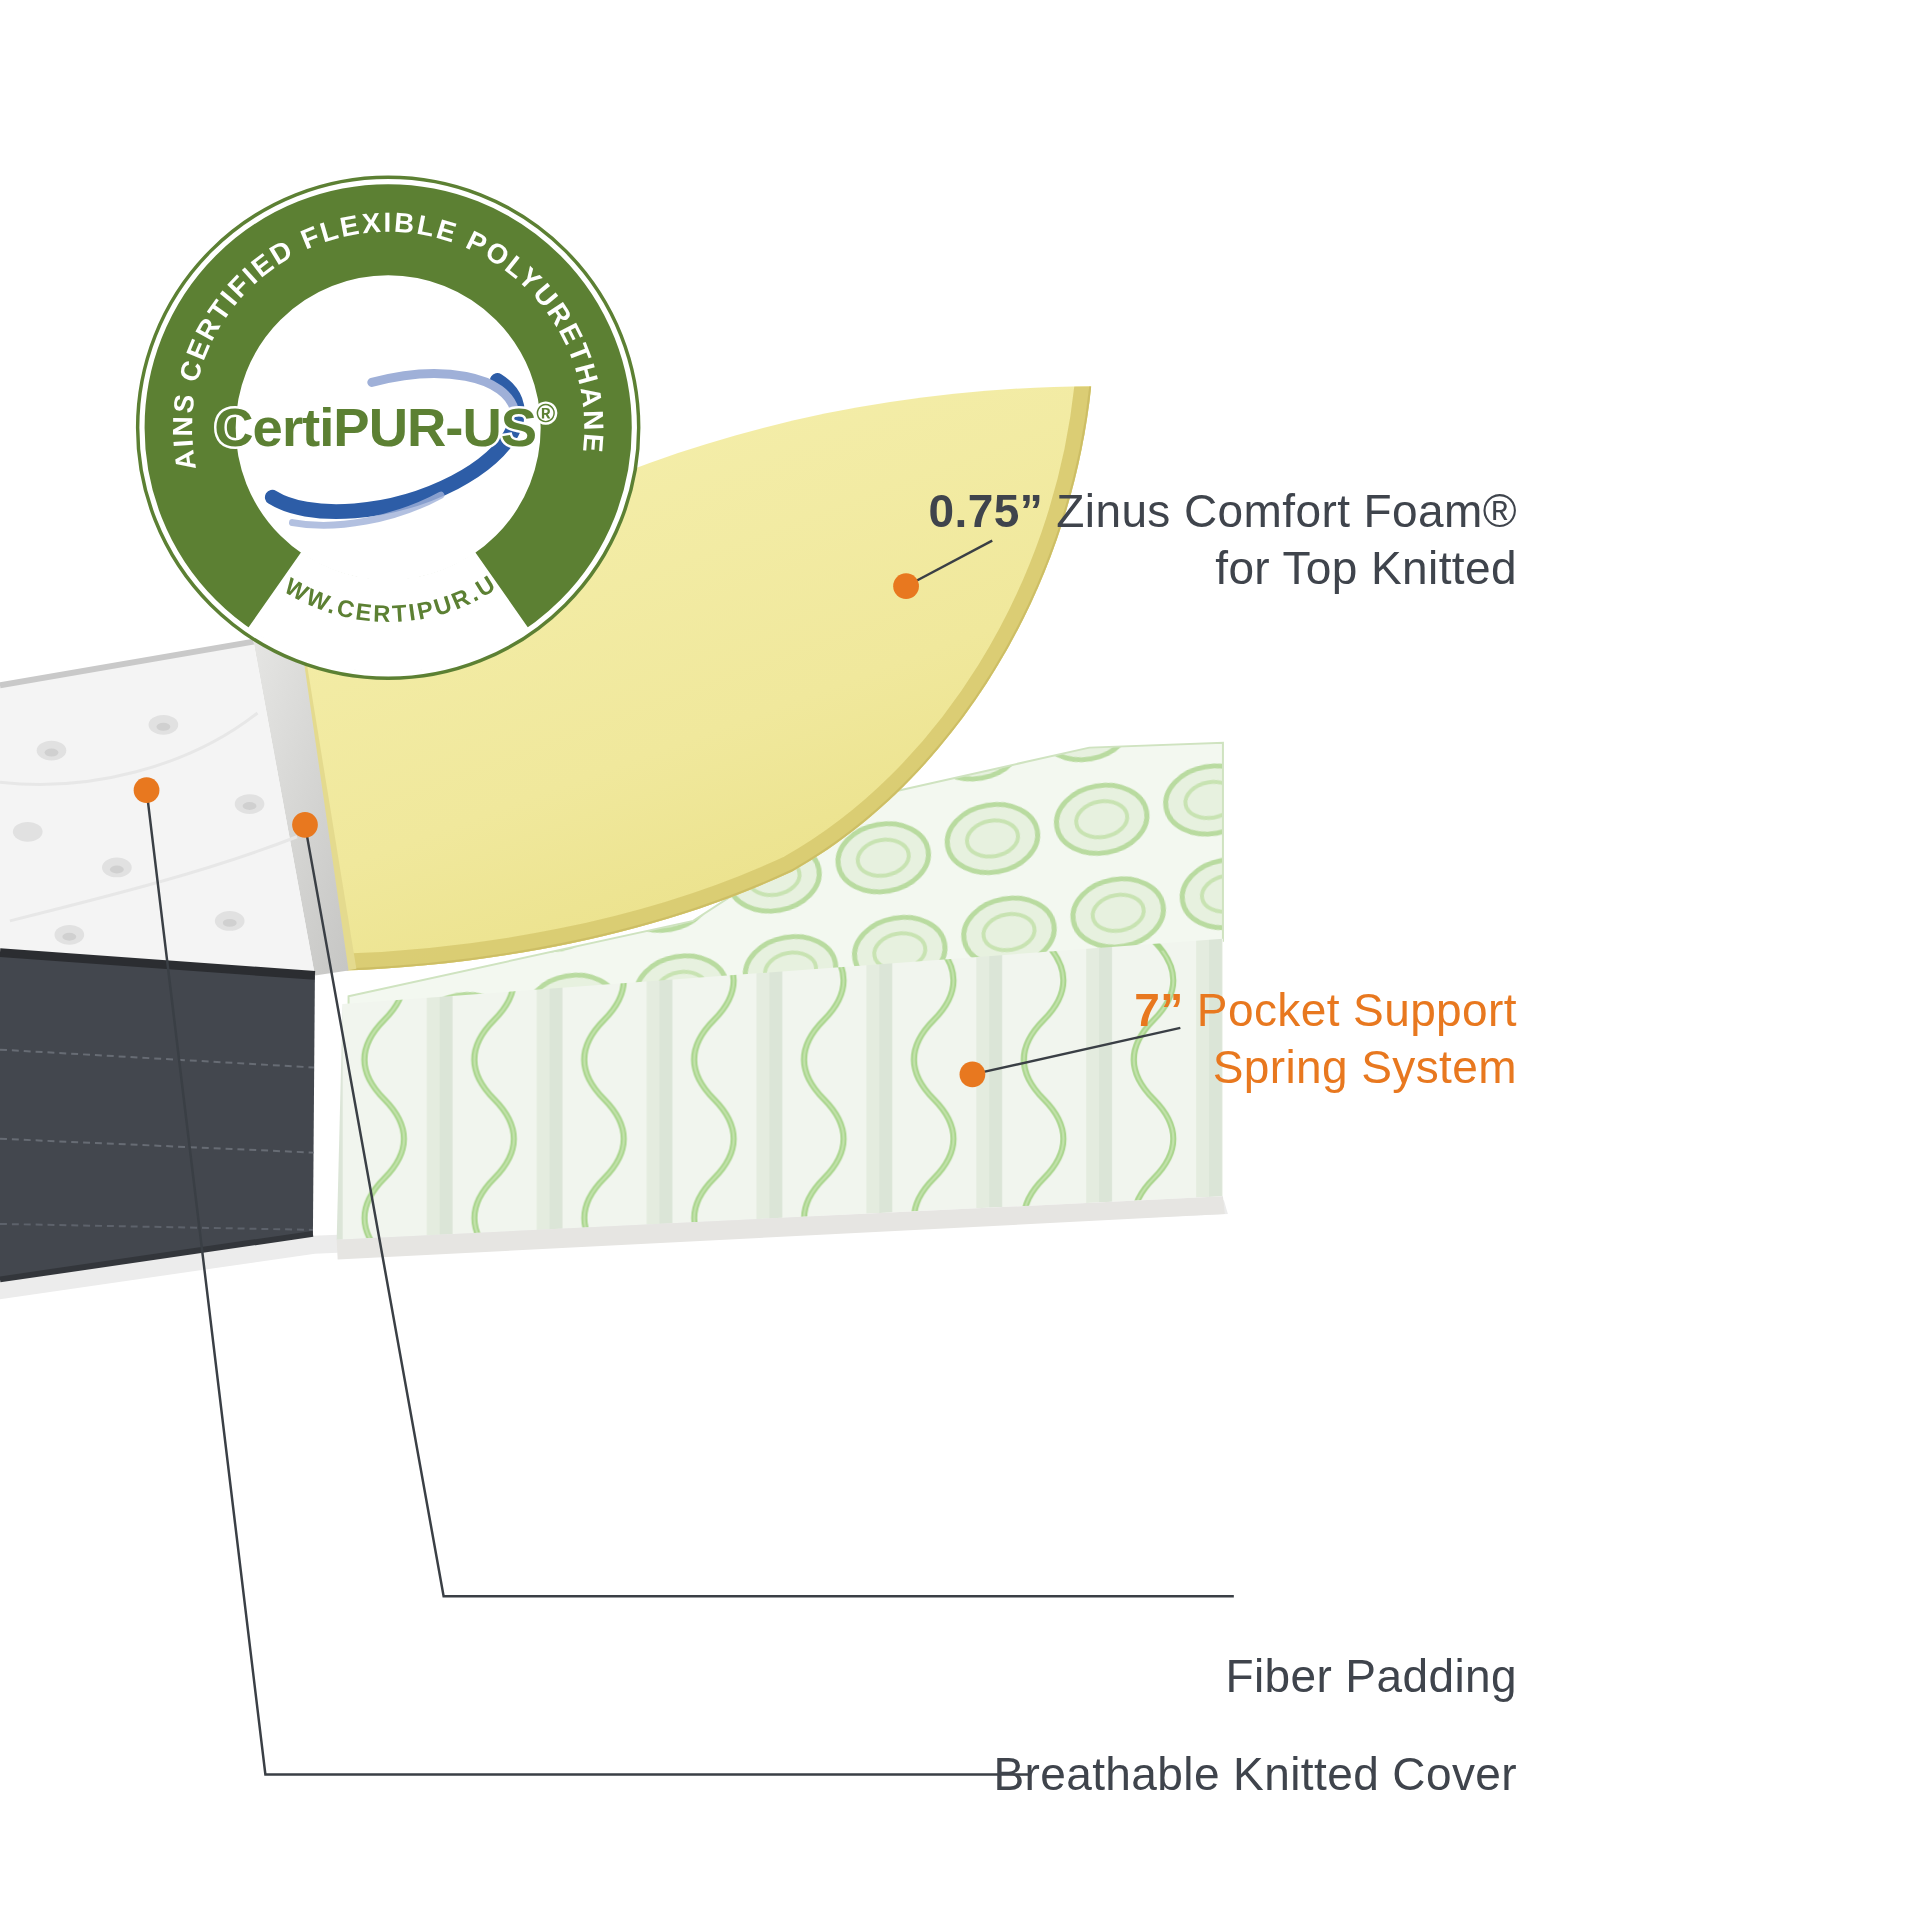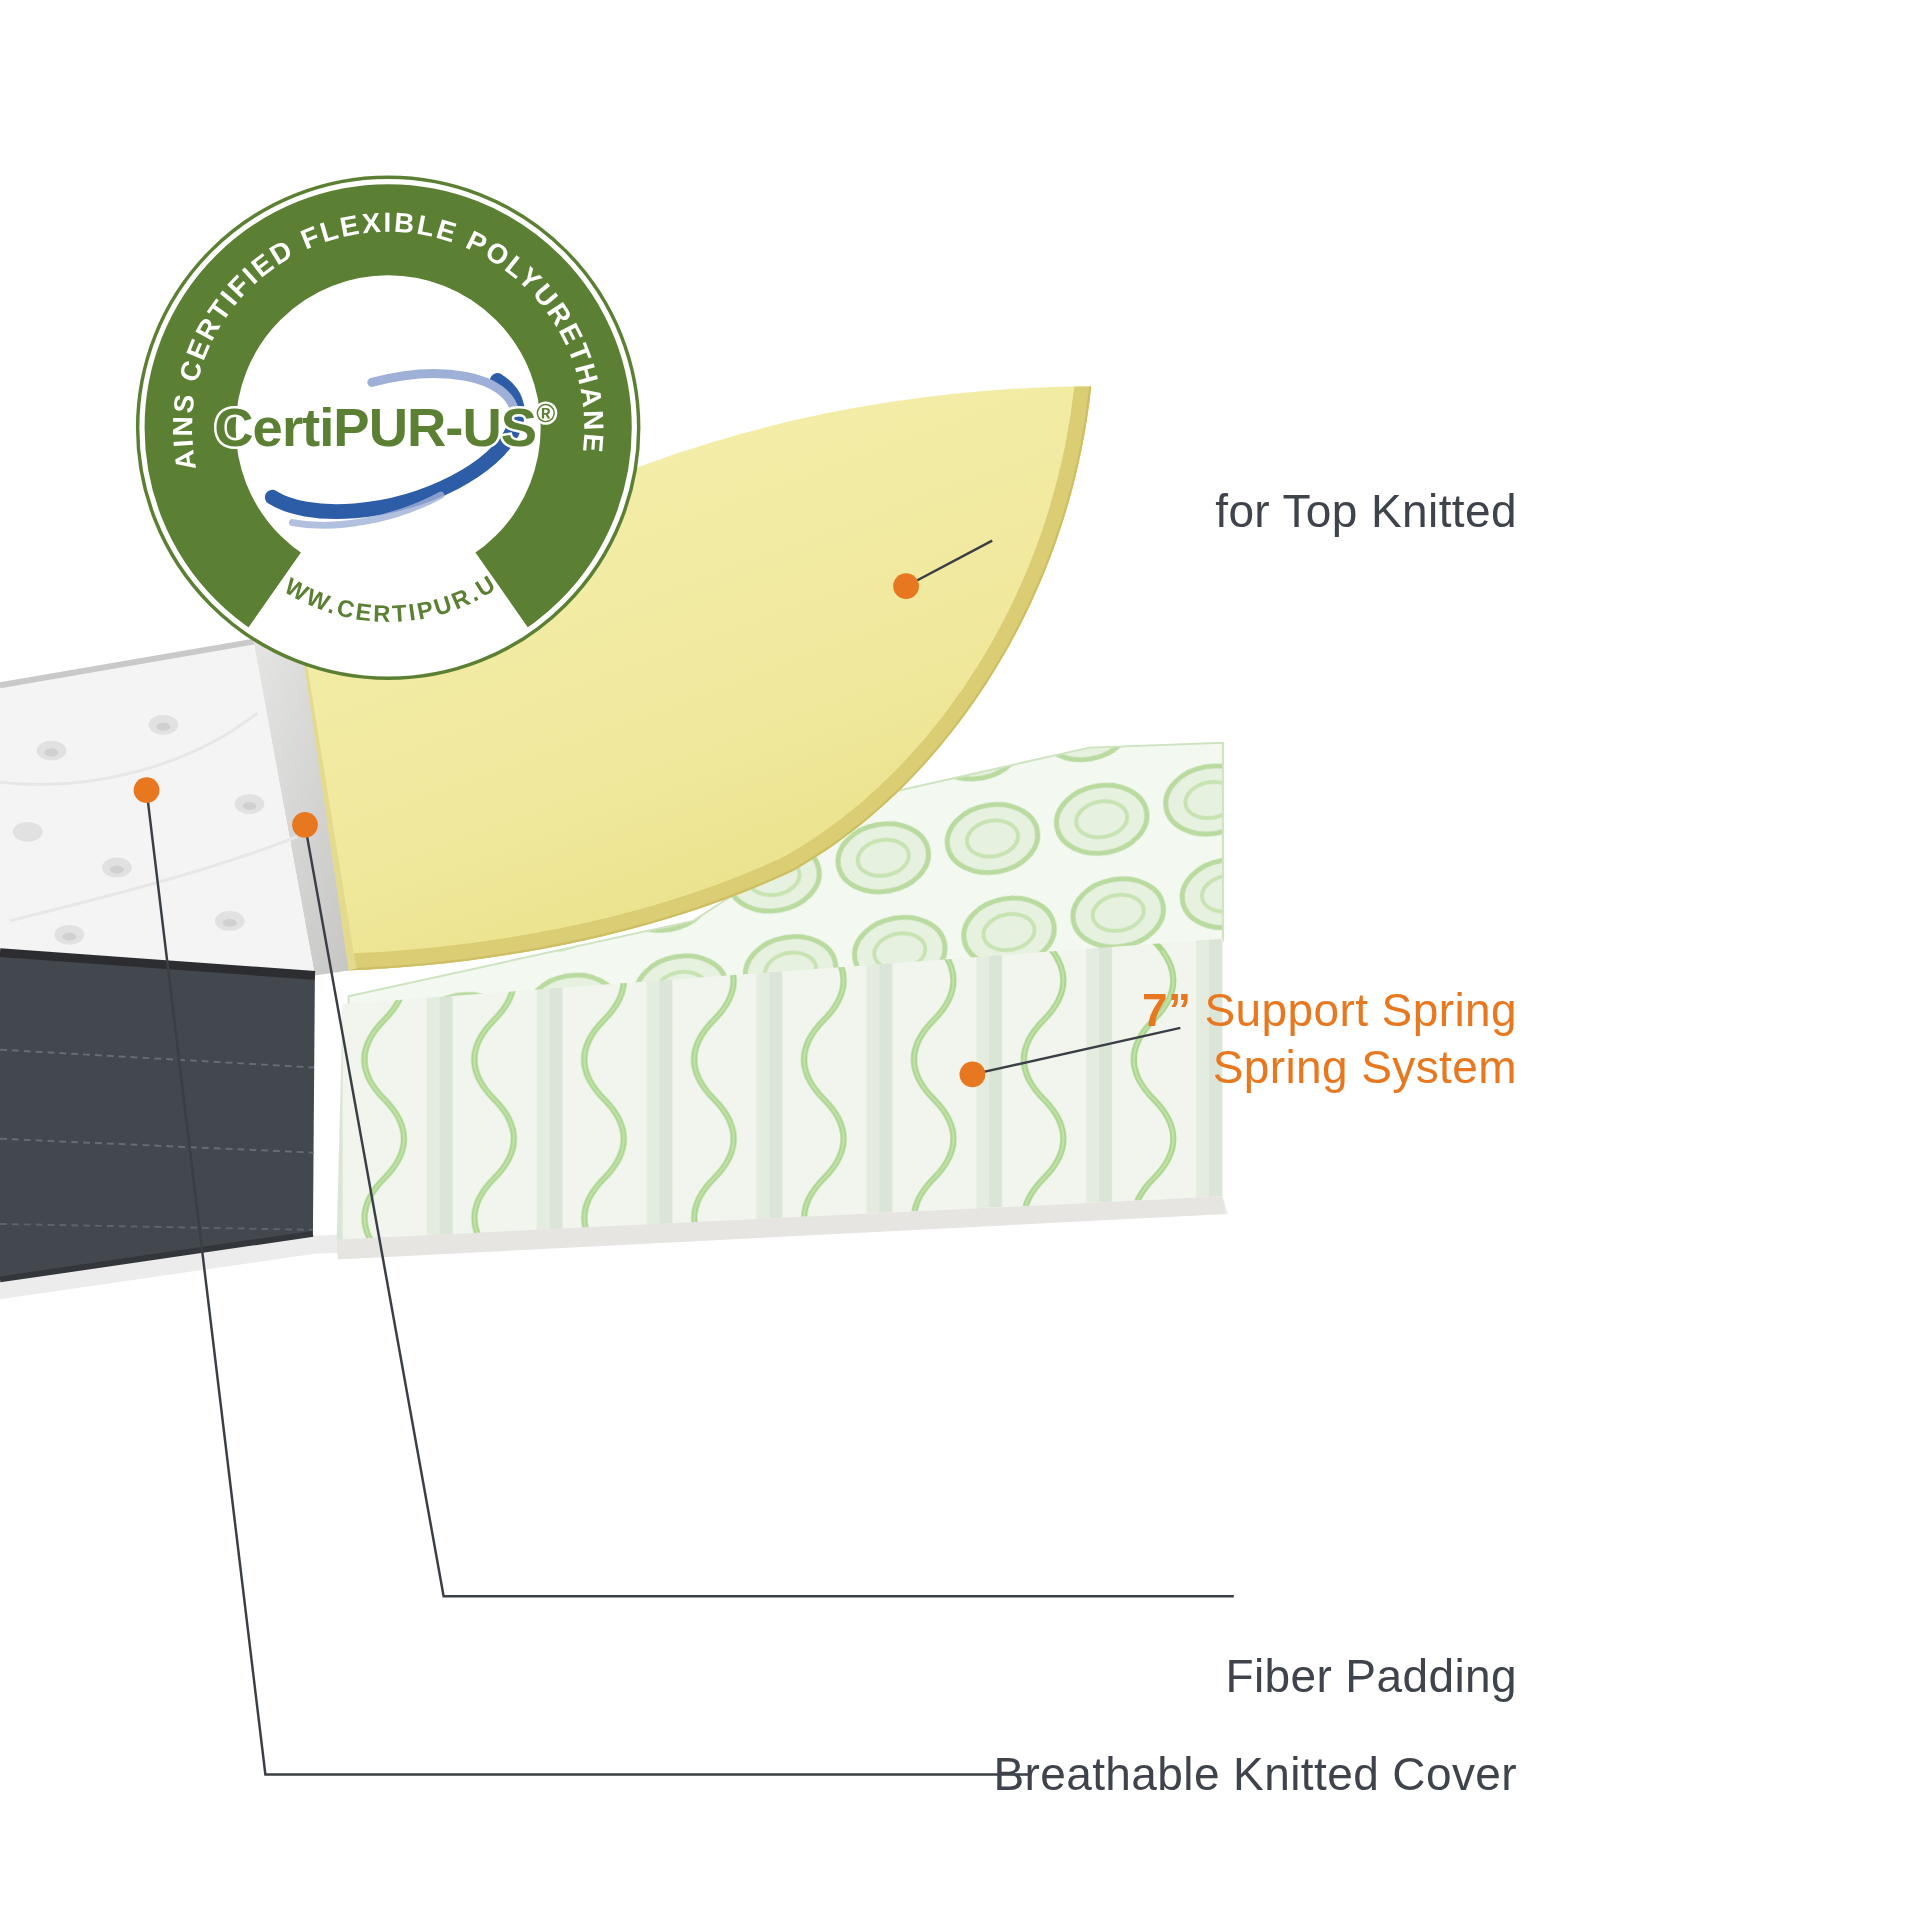--- a/index.html
+++ b/index.html
@@ -143,25 +143,26 @@
       <g transform="rotate(-15 392 448)" fill="none" stroke-linecap="round">
         <path d="M 265 470 A 132 64 0 0 0 515 415" stroke="#2d5da7" stroke-width="15"></path>
         <path d="M 392 384 A 132 64 0 0 1 524 448" stroke="#9fb0d8" stroke-width="9"></path>
         <path d="M 278 500 A 132 64 0 0 0 430 512" stroke="#9fb0d8" stroke-width="7" opacity="0.8"></path>
       </g>
       <text class="center-text" x="388" y="450" text-anchor="middle"><tspan>CertiPUR-US</tspan><tspan class="center-reg" dy="-24">®</tspan></text>
     </g>
   </svg>
 
   <div class="label" style="right:410px;top:483px;">
+    <div><span class="b">0.75”</span><span> Zinus Comfort Foam®</span></div>
     <div>for Top Knitted</div>
   </div>
 
   <div class="label orange" style="right:410px;top:982px;">
-    <div><span class="b">7”</span><span> Support Spring</span></div>
+    <div><span class="b">7”</span><span> Pocket Support</span></div>
     <div>Spring System</div>
   </div>
 
   <div class="label" style="right:410px;top:1648px;">Fiber Padding</div>
 
   <div class="label" style="right:410px;top:1746px;text-align:center;">Breathable Knitted Cover</div>
 
 </div>
 
 

